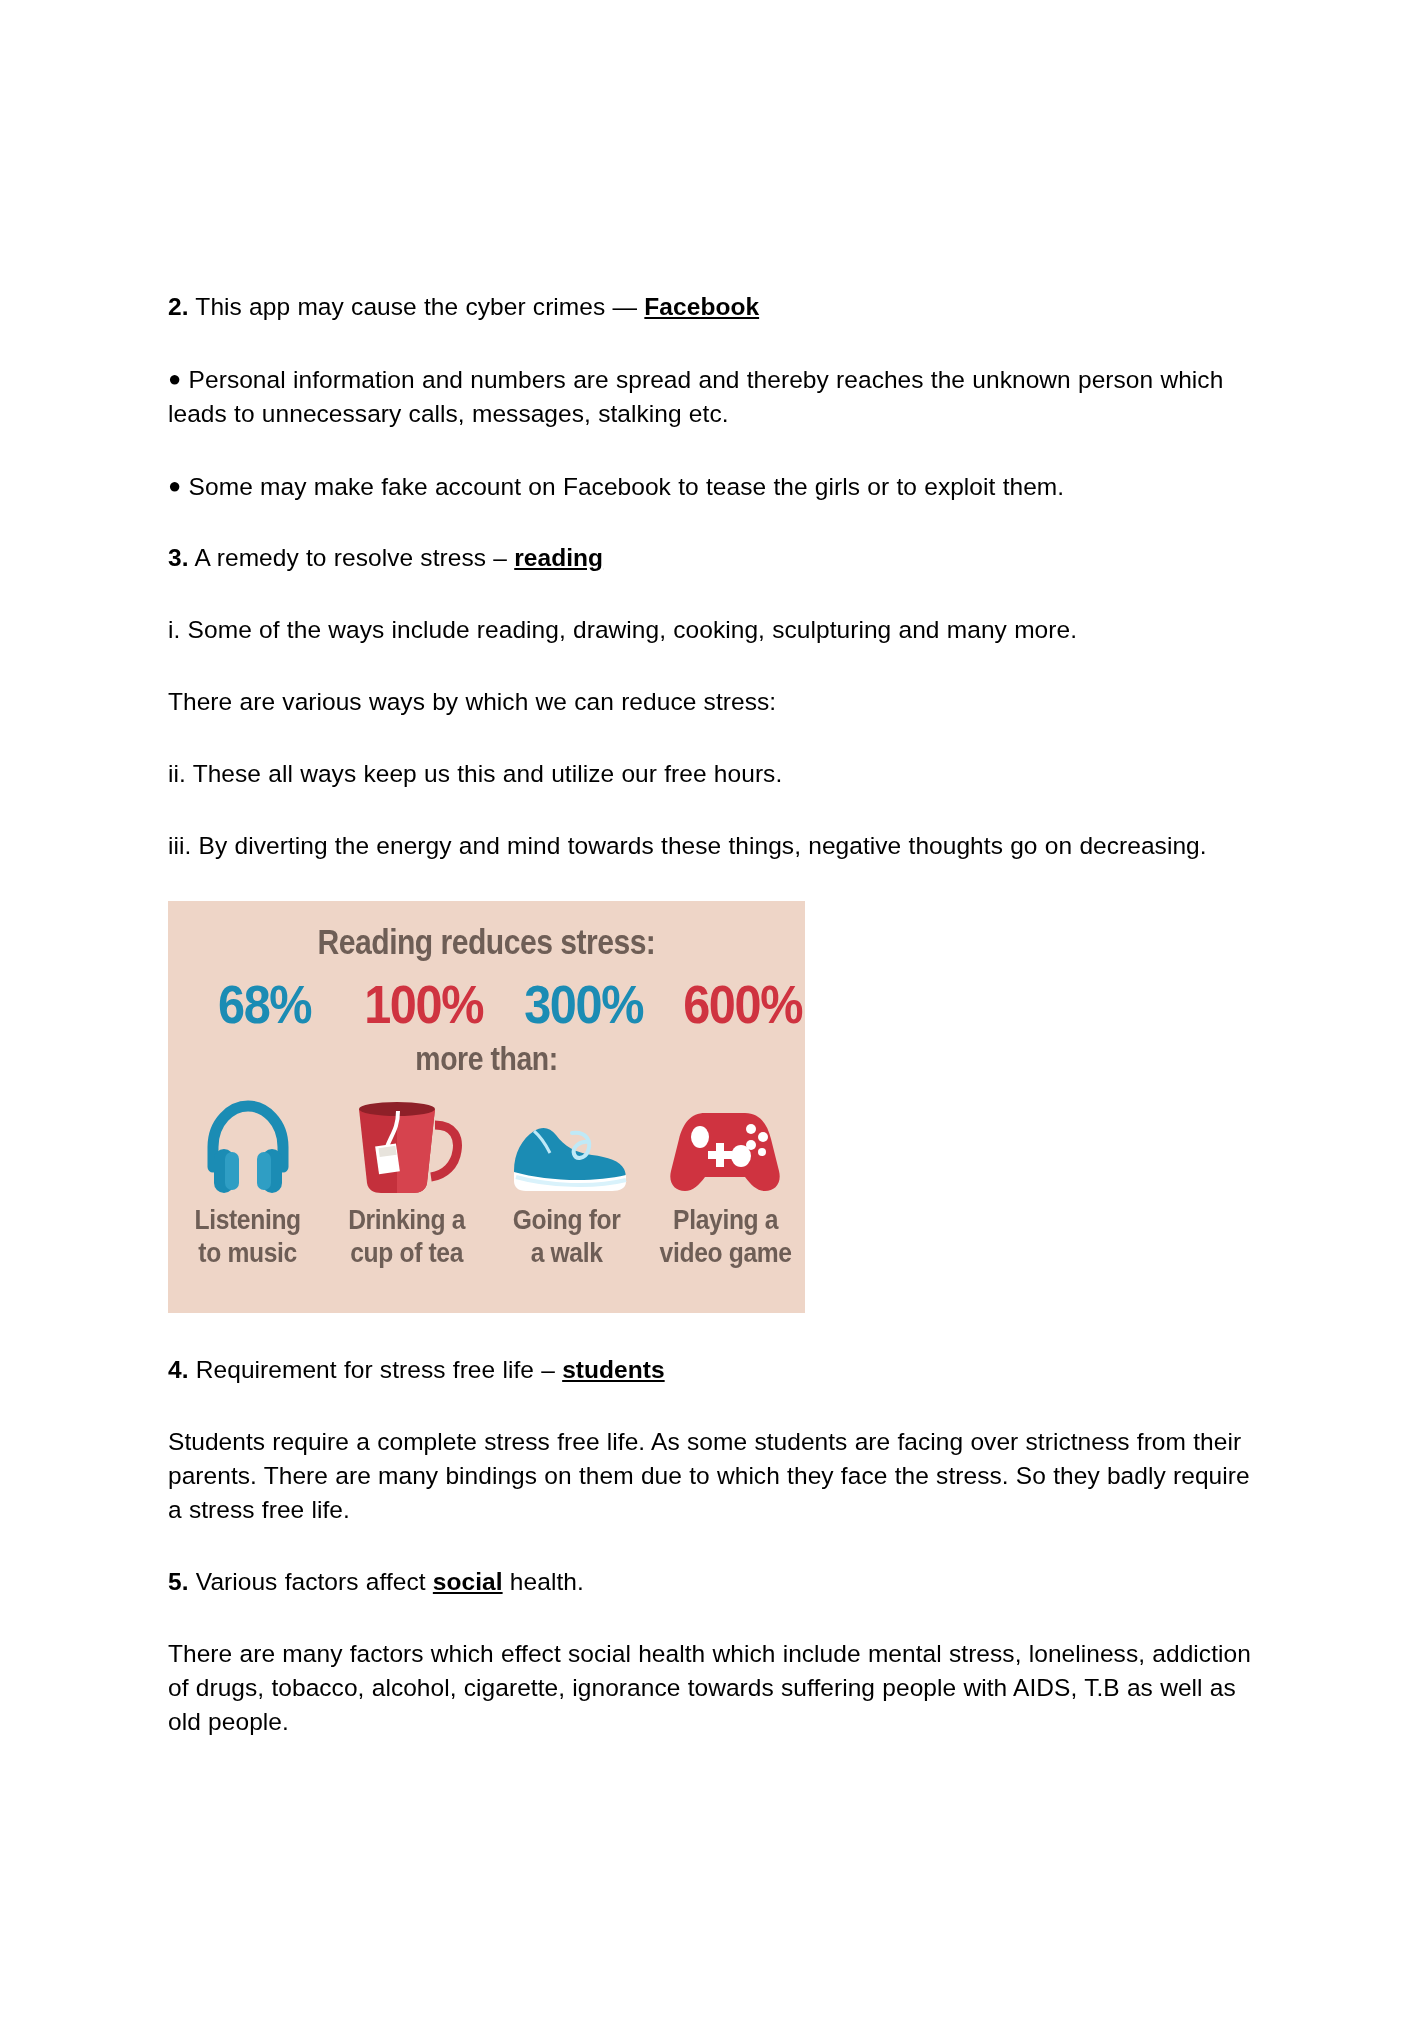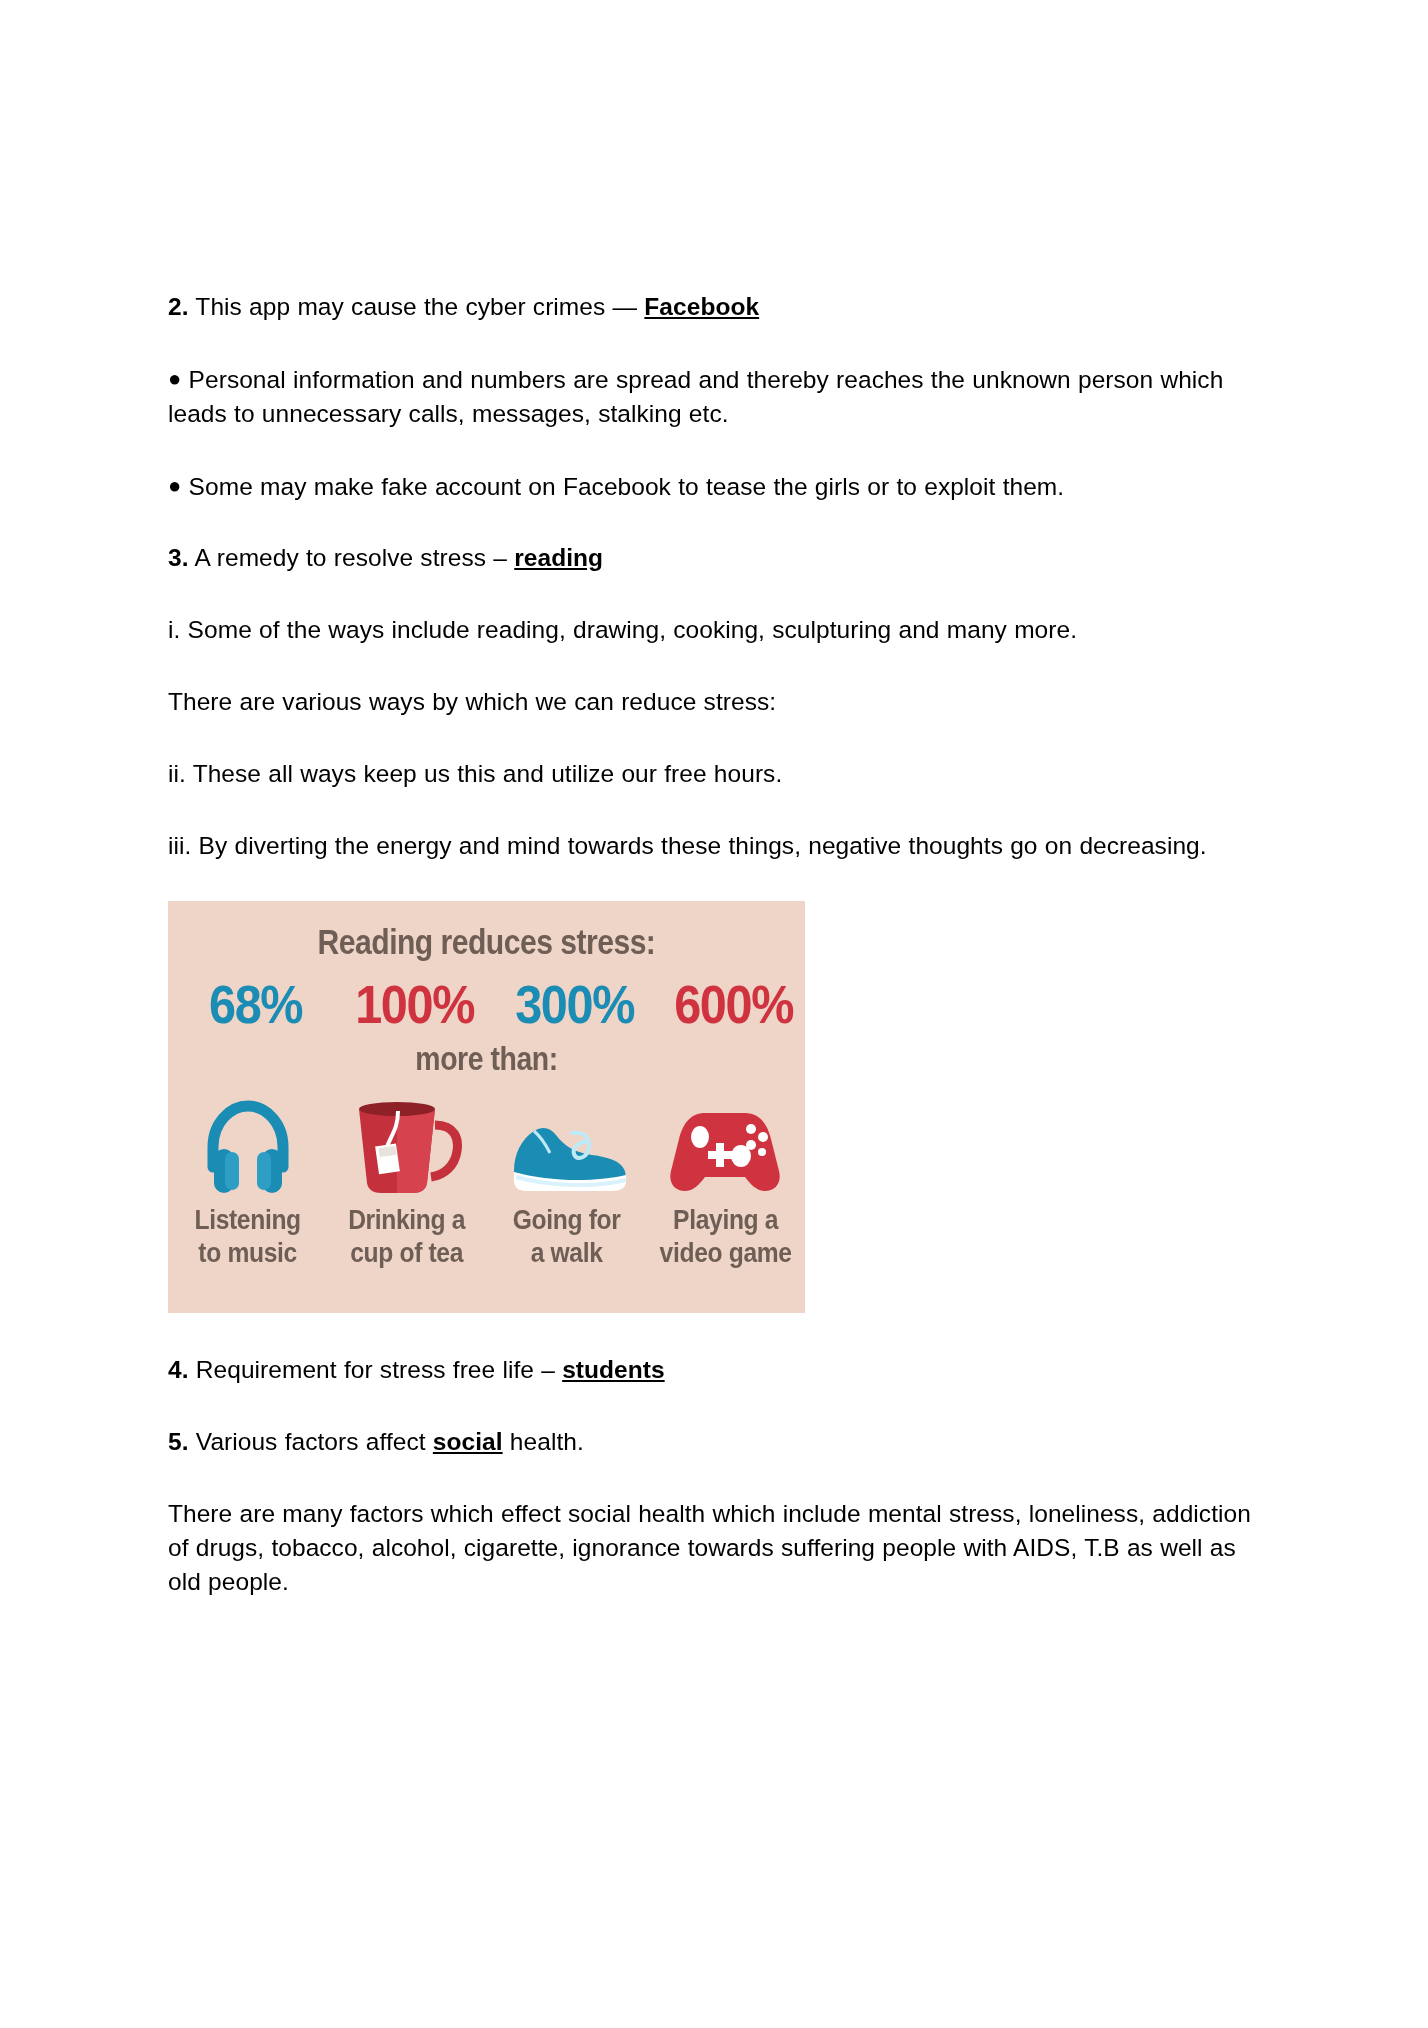--- a/index.html
+++ b/index.html
@@ -68,21 +68,21 @@
     font-size: 35px;
     line-height: 38px;
     color: #6e5e56;
     font-weight: 600;
     letter-spacing: -0.6px;
     transform: scaleX(0.86);
   }
   .ig-percents {
     position: absolute;
     top: 72px;
-    left: 8px;
+    left: 17px;
     width: 637px;
     display: flex;
   }
   .ig-pct {
     flex: 1 1 0;
     text-align: center;
     font-size: 54px;
     line-height: 62px;
     font-weight: 800;
     letter-spacing: -1.5px;
@@ -249,20 +249,21 @@
           <span>video game</span>
         </div>
       </div>
 
     </div>
 
     <p class="para">
       <span class="heading-num">4.</span><span> Requirement for stress free life – </span><span class="kw">students</span>
     </p>
 
+    <p class="para wide">Students require a complete stress free life. As some students are facing over strictness from their parents. There are many bindings on them due to which they face the stress. So they badly require a stress free life.</p>
 
     <p class="para">
       <span class="heading-num">5.</span><span> Various factors affect </span><span class="kw">social</span><span> health.</span>
     </p>
 
     <p class="para wide">There are many factors which effect social health which include mental stress, loneliness, addiction of drugs, tobacco, alcohol, cigarette, ignorance towards suffering people with AIDS, T.B as well as old people.</p>
 
   </div>
 </div>
 

